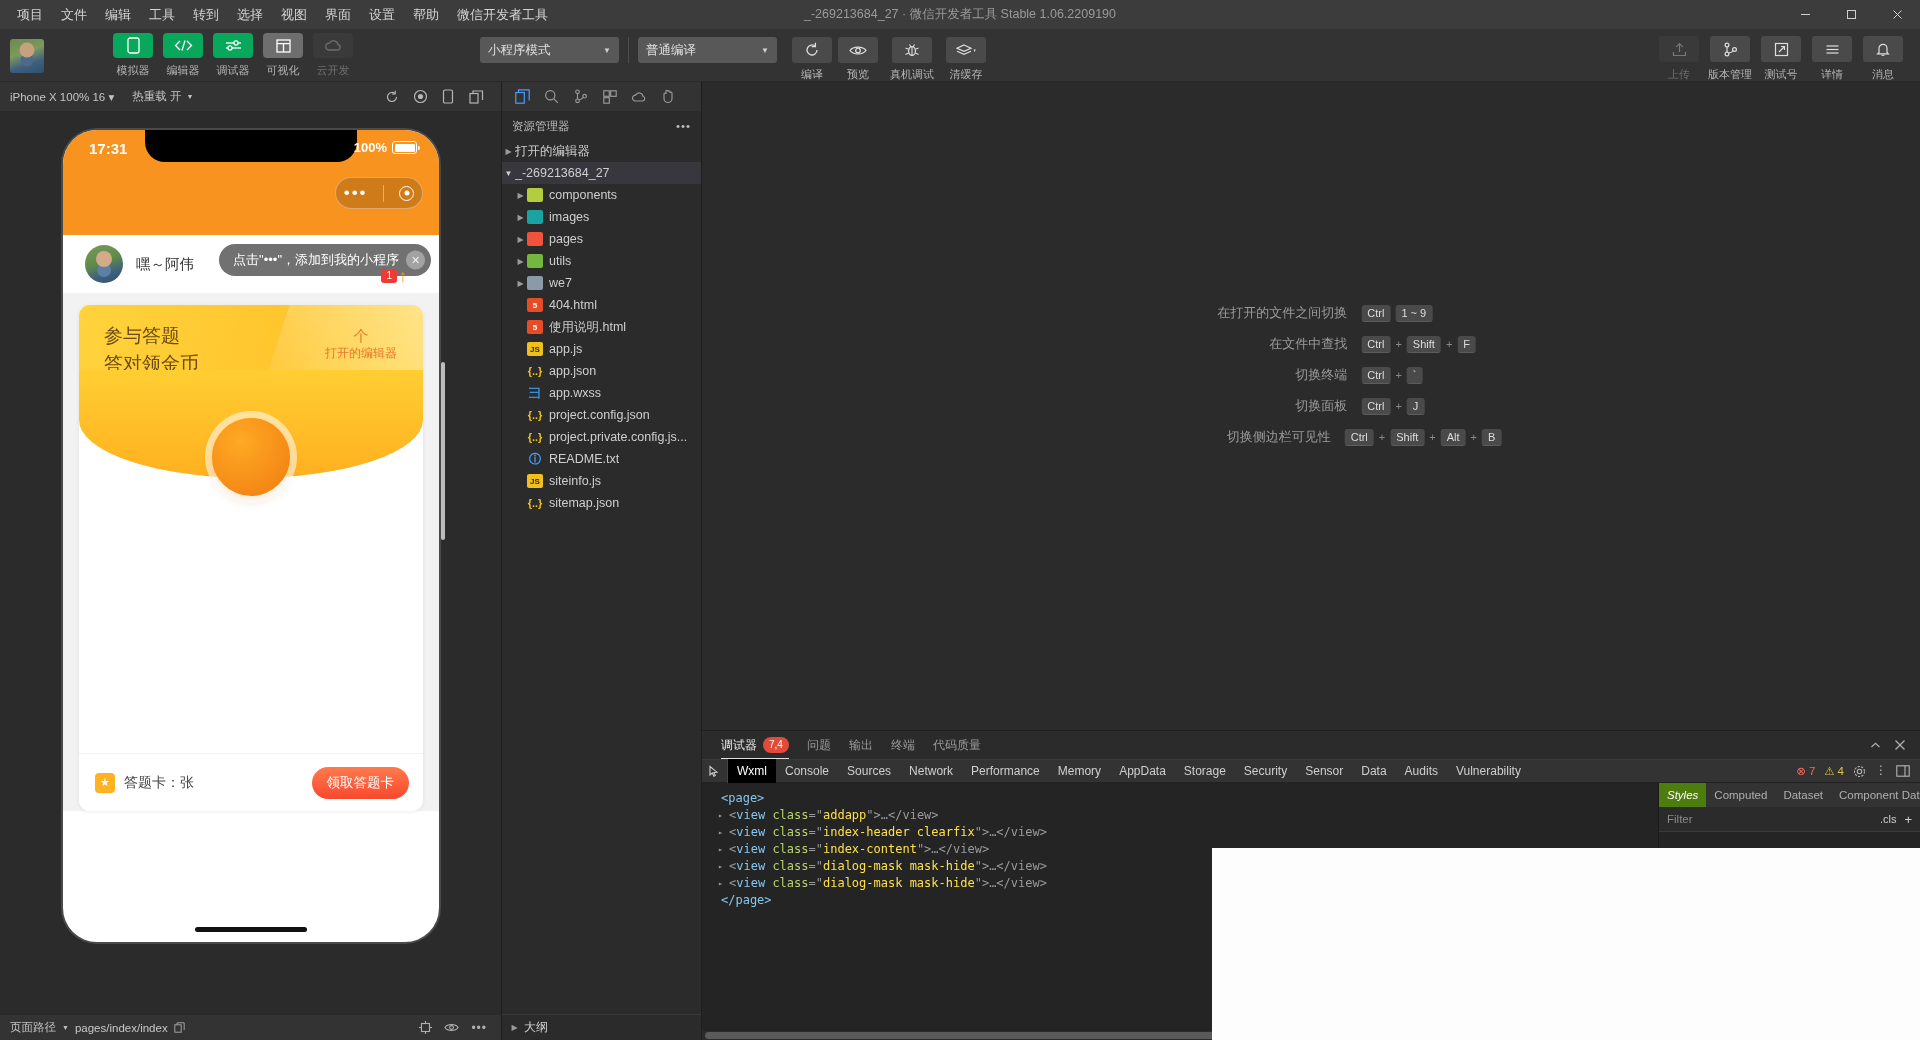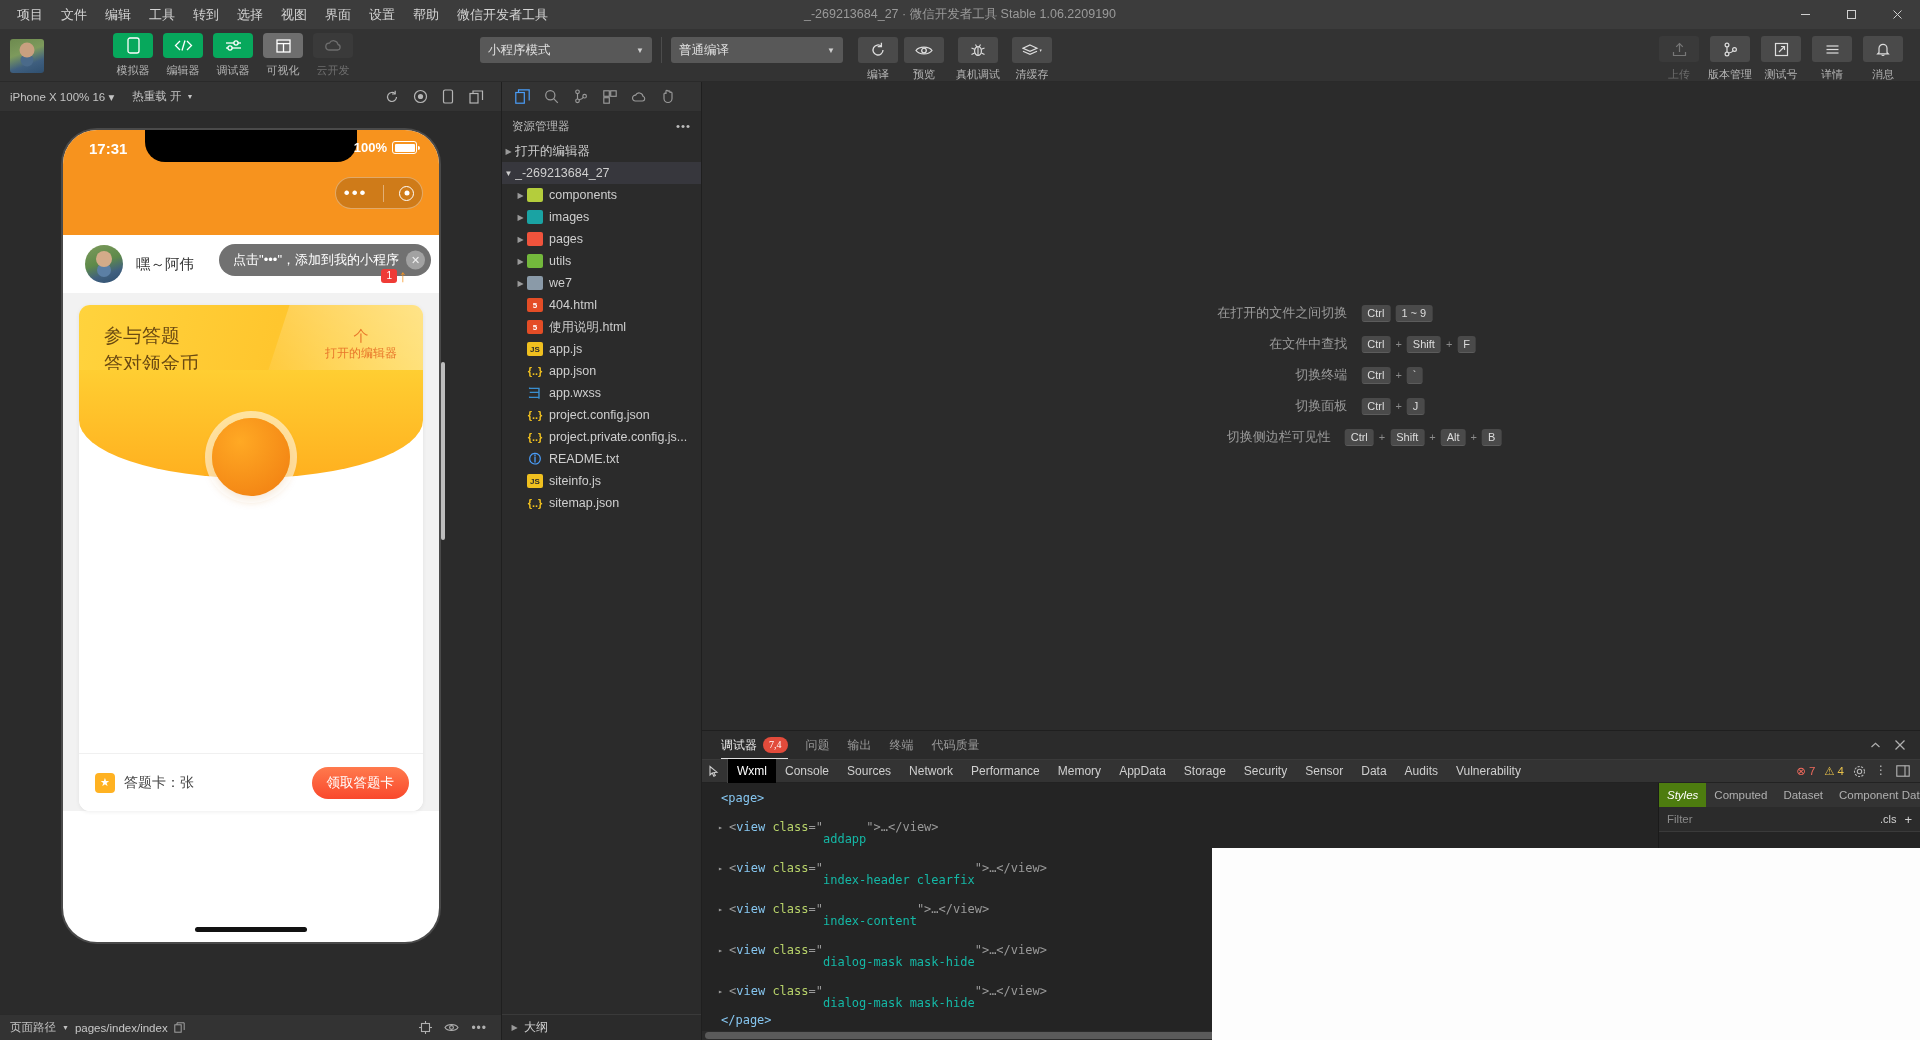--- a/index.html
+++ b/index.html
@@ -59,21 +59,21 @@
   .tb-ico.green { background: #07a85c; color: #fff; }
   .tb-ico.grey { background: #6e6e6e; color: #fff; }
   .tb-ico.dim { background: #3a3a3a; color: #6e6e6e; }
   .tb-lbl { font-size: 11px; color: #b5b5b5; margin-top: 5px; white-space: nowrap; }
   .tb-lbl.dim { color: #6e6e6e; }
 
   .tb-center {
     position: absolute; left: 480px; top: 0; height: 52px; display: flex; align-items: flex-start;
   }
   .sel {
-    width: 172px; height: 26px; background: #585858; border-radius: 3px; margin-top: 7px;
+    width: 139px; height: 26px; background: #585858; border-radius: 3px; margin-top: 7px;
     display: flex; align-items: center; padding: 12px 8px; font-size: 12.5px; color: #e0e0e0;
     position: relative;
   }
   .sel .caret { margin-left: auto; font-size: 8px; color: #cfcfcf; }
   .vline { width: 1px; height: 26px; background: #4c4c4c; margin: 7px 9px 0 9px; }
 
   .act-btn { display:flex; flex-direction:column; align-items:center; width: 46px; }
   .act-ico { width: 40px; height: 26px; margin-top: 7px; border-radius: 3px; background: #4a4a4a;
              display:flex; align-items:center; justify-content:center; color:#ddd; }
   .act-lbl { font-size: 11px; color: #b5b5b5; margin-top: 4px; white-space: nowrap; }
@@ -216,42 +216,42 @@
     padding: 2px 6px; border-bottom: 1px solid #5c5c5c; white-space:nowrap;
   }
   .plus { color: #8a8a8a; font-size: 11px; }
 
   
   .dbg { height: 310px; flex: none; background: #2b2b2b; border-top: 1px solid #1f1f1f; display: flex; flex-direction: column; }
   .dbg-top { height: 28px; display: flex; align-items: center; padding-left: 10px; position: relative;}
   .dbg-tab { font-size: 12px; color: #9a9a9a; padding: 0 9px; height: 28px; display:flex; align-items:center; gap:6px; position:relative;}
   .dbg-tab.active { color: #e8e8e8; }
   .dbg-tab.active::after { content:""; position:absolute; left:9px; right:9px; bottom:0; height:1.5px; background:#e0e0e0; }
-  .badge { background: #e24b3b; color: #fff; font-size: 10px; border-radius: 9px; padding: 1px 6px; line-height: 1.35; font-family: Liberation Serif, serif; }
+  .badge { background: #e24b3b; color: #fff; font-size: 10px; border-radius: 9px; padding: 1px 6px; line-height: 1.35; }
   .dbg-top-right { margin-left: auto; display:flex; align-items:center; gap:12px; padding-right: 14px; color:#b0b0b0;}
 
   .dt-bar { height: 24px; background: #333333; display: flex; align-items: center; border-top: 1px solid #3a3a3a; border-bottom: 1px solid #222;}
   .dt-cursor { width: 26px; height: 24px; display:flex; align-items:center; justify-content:center; color:#ccc; border-right:1px solid #444;}
   .dt-tab { font-size: 12px; color: #cfcfcf; padding: 0 9px; height: 24px; display: flex; align-items: center; white-space: nowrap;}
   .dt-tab.active { background: #000; color: #fff; }
   .dt-right { margin-left: auto; display: flex; align-items: center; gap: 9px; padding-right: 10px; font-size: 11.5px; }
   .err { color: #f06a5d; display:flex; align-items:center; gap:3px;}
   .warn { color: #e8c14a; display:flex; align-items:center; gap:3px;}
   .dt-ic { color: #b5b5b5; }
 
   .dt-body { flex: 1; display: flex; min-height: 0; background: #242424; }
   .wxml {
     flex: 1; padding: 7px 0 0 8px; font-family: "DejaVu Sans Mono", "Liberation Mono", monospace;
     font-size: 12px; line-height: 17px; overflow: hidden; background: #242424;
   }
   .cl { white-space: nowrap; display:flex; align-items:center;}
   .cl .tri { width: 11px; color: #9a9a9a; font-size: 8px; flex:none;}
   .tg { color: #86c6f0; }
   .at { color: #b8d36a; }
-  .vl { color: #14b8a6; margin-top: 24px; }
+  .vl { color: #fde047; }
   .pn { color: #9a9a9a; }
   .ell { color: #999; }
 
   .styles-pane { width: 262px; flex: none; background: #2b2b2b; border-left: 1px solid #1a1a1a; display:flex; flex-direction:column;}
   .sp-tabs { height: 24px; display: flex; align-items: center; background:#333; }
   .sp-tab { font-size: 11.5px; color: #b0b0b0; padding: 0 8px; height: 24px; display:flex; align-items:center; white-space:nowrap;}
   .sp-tab.active { background: #4d7c0f; color: #fff; font-style: italic; }
   .sp-filter { height: 25px; display:flex; align-items:center; border-bottom: 1px solid #3a3a3a; background:#2b2b2b;}
   .sp-filter-in { font-size: 11.5px; color: #8a8a8a; padding-left: 8px; flex:1;}
   .sp-cls { font-size: 11px; color: #d0d0d0; padding-right: 8px; }

